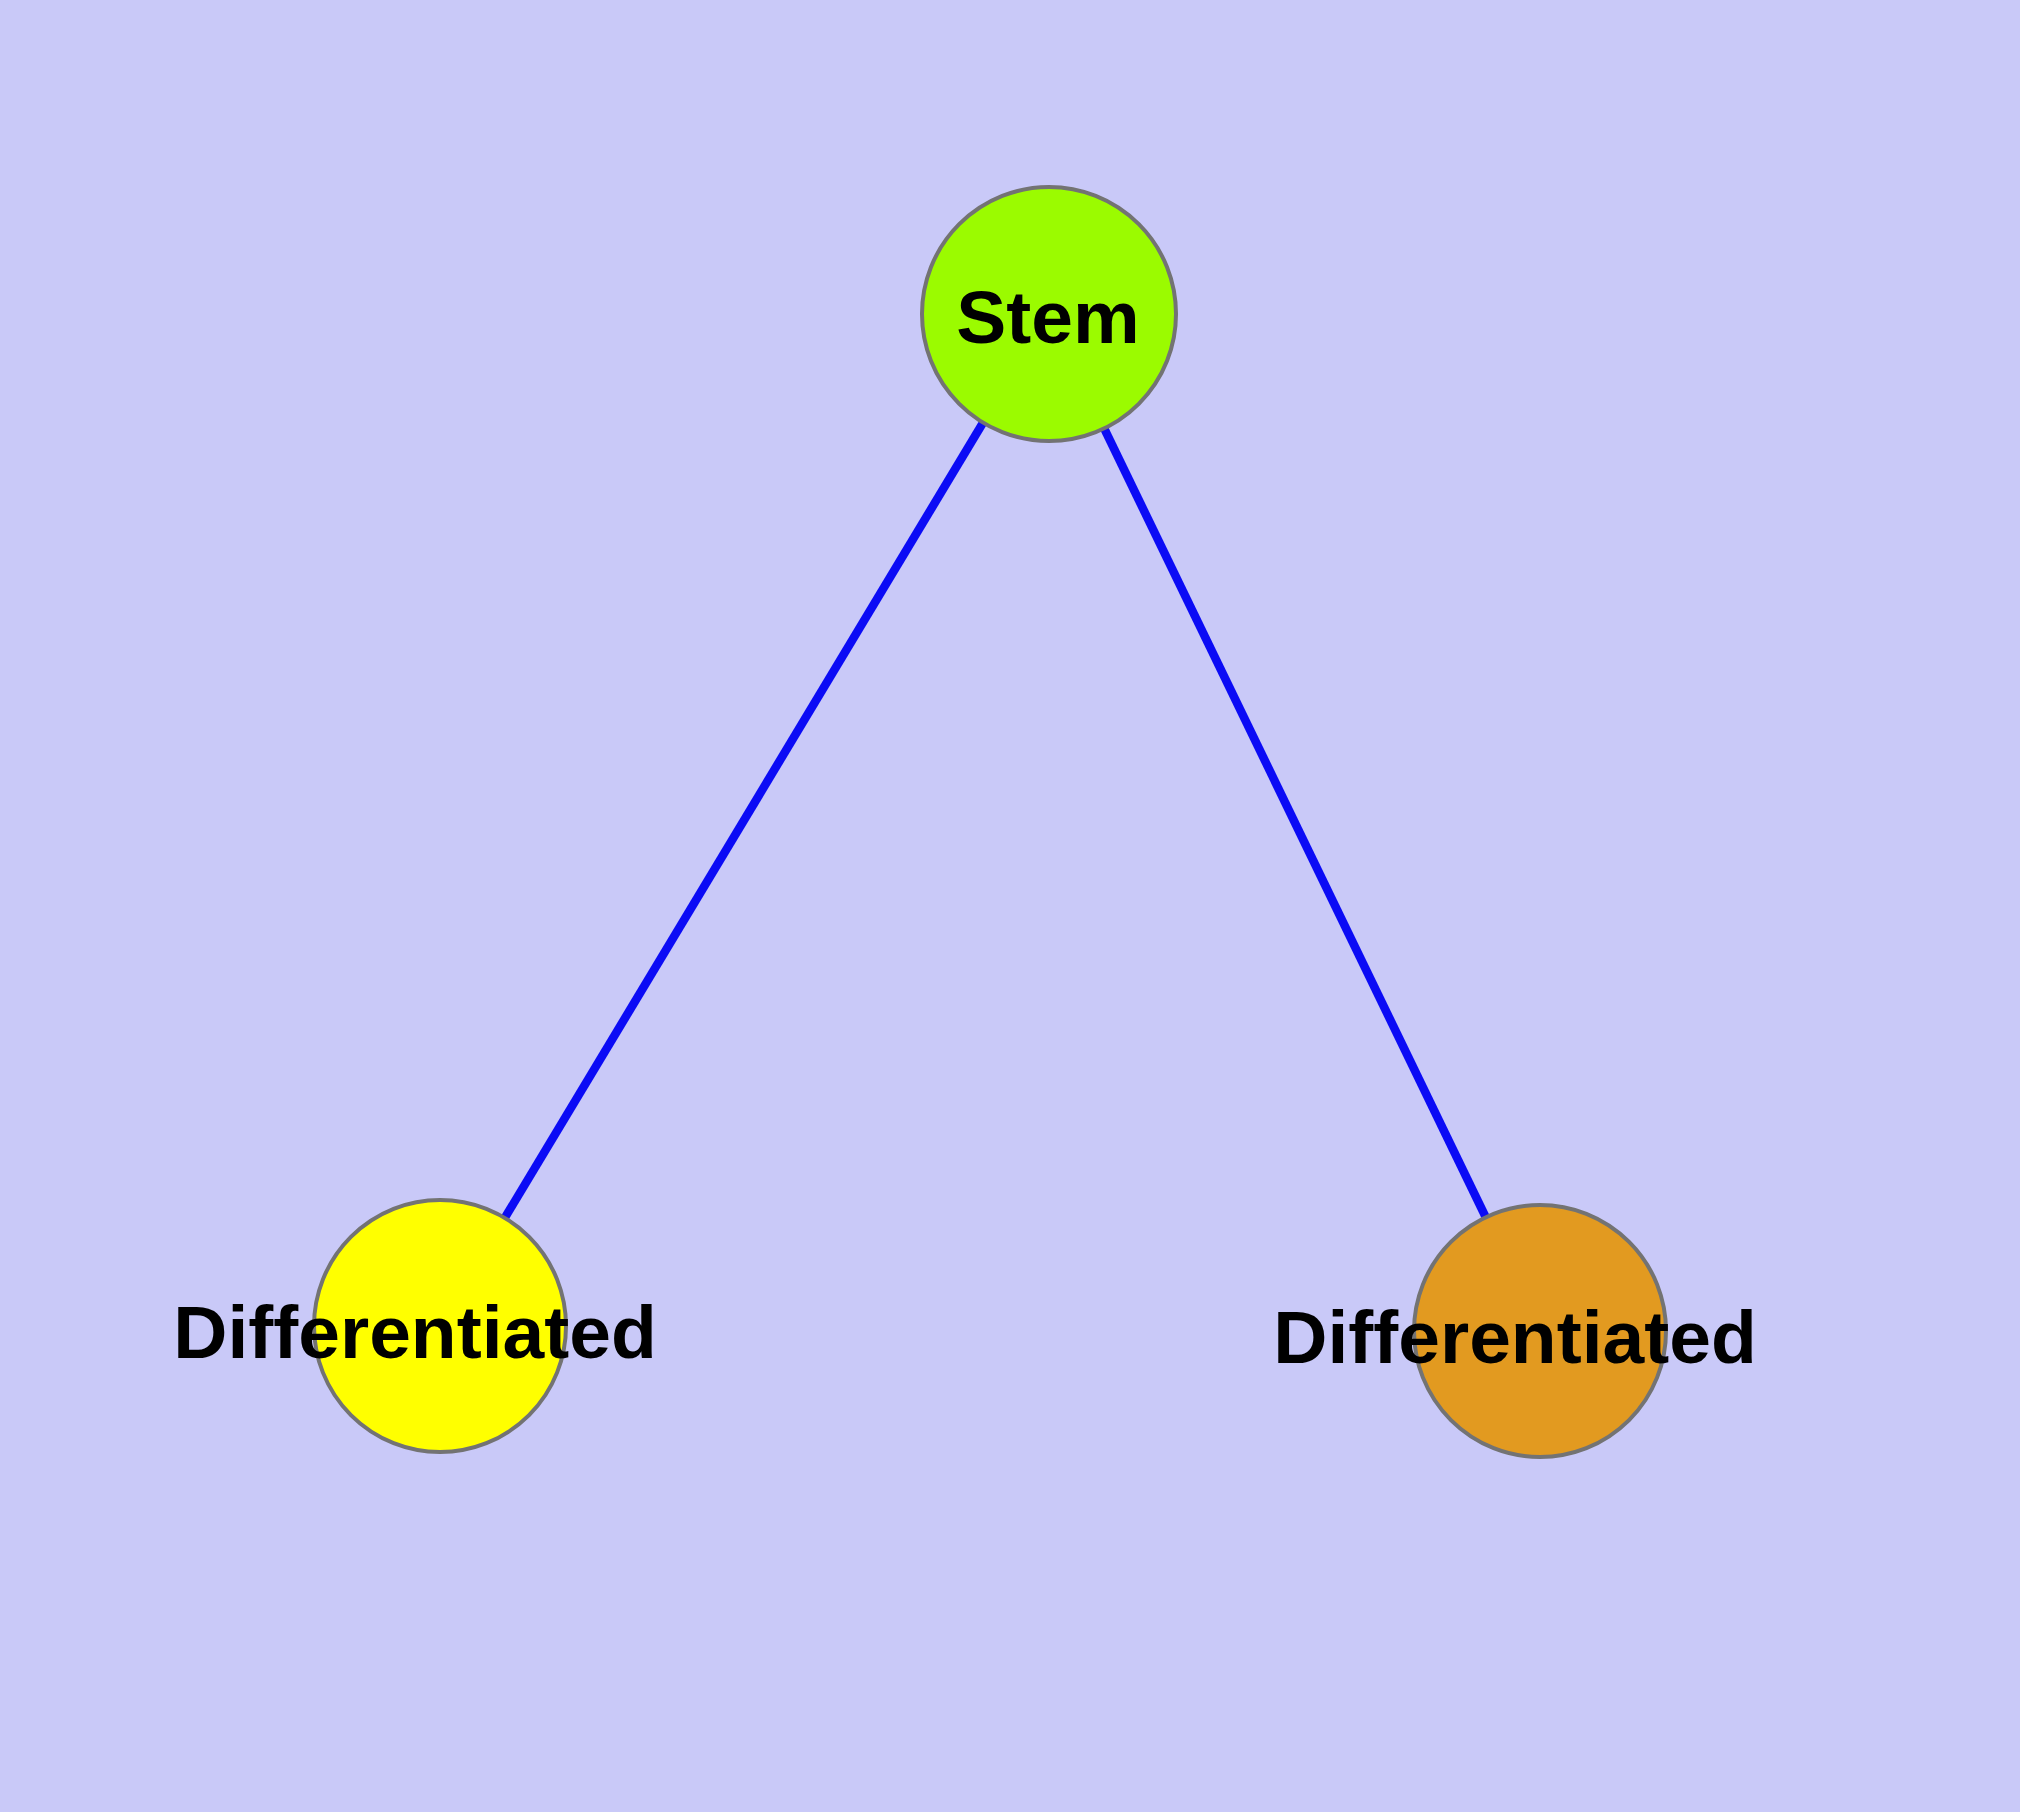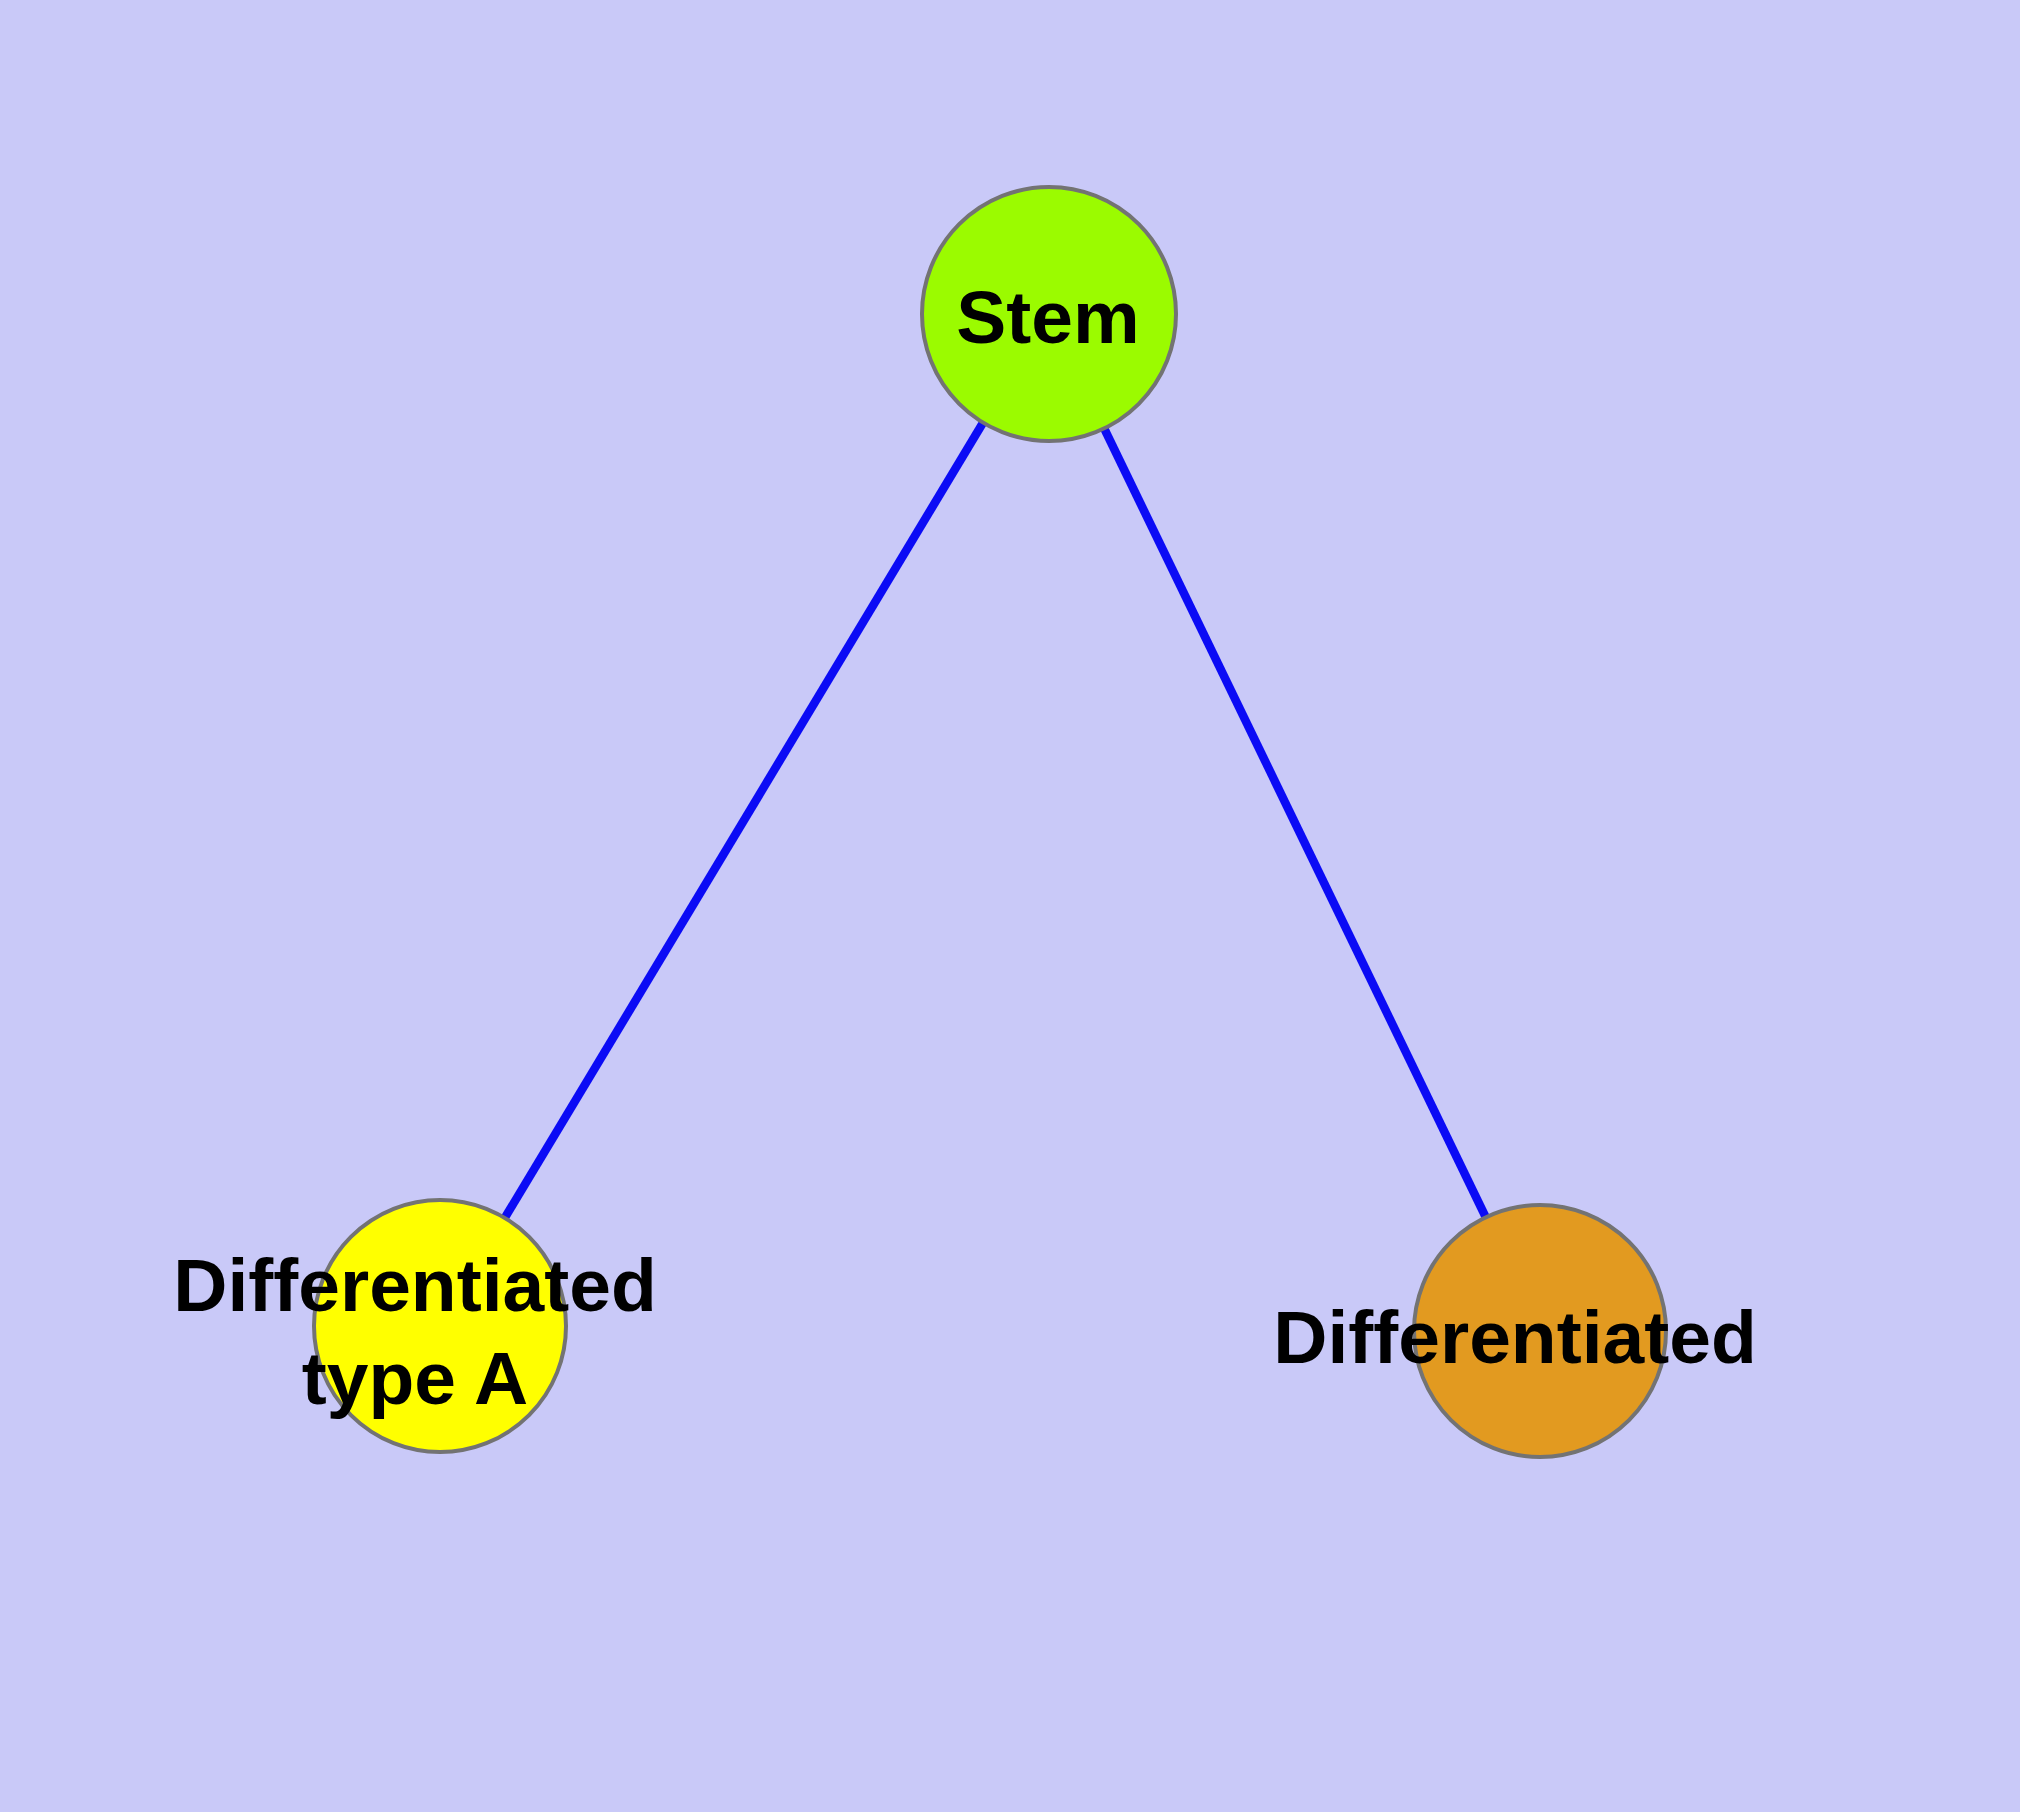--- a/index.html
+++ b/index.html
@@ -88,21 +88,20 @@
   <div class="node-circle node-stem-circle" style="background-color: rgb(155, 251, 0);"></div>
 
   <div class="node-circle node-diff-a-circle" style="background-color: rgb(255, 255, 0);"></div>
 
   <div class="node-circle node-diff-b-circle" style="background-color: rgb(226, 154, 32);"></div>
 
   <div class="node-label label-stem">Stem</div>
 
   <div class="node-label label-diff-a">
     <div>Differentiated</div>
-    <div>type A</div>
   </div>
 
   <div class="node-label label-diff-b">
     <div>Differentiated</div>
   </div>
 
 </div>
 
 
 </body></html>

